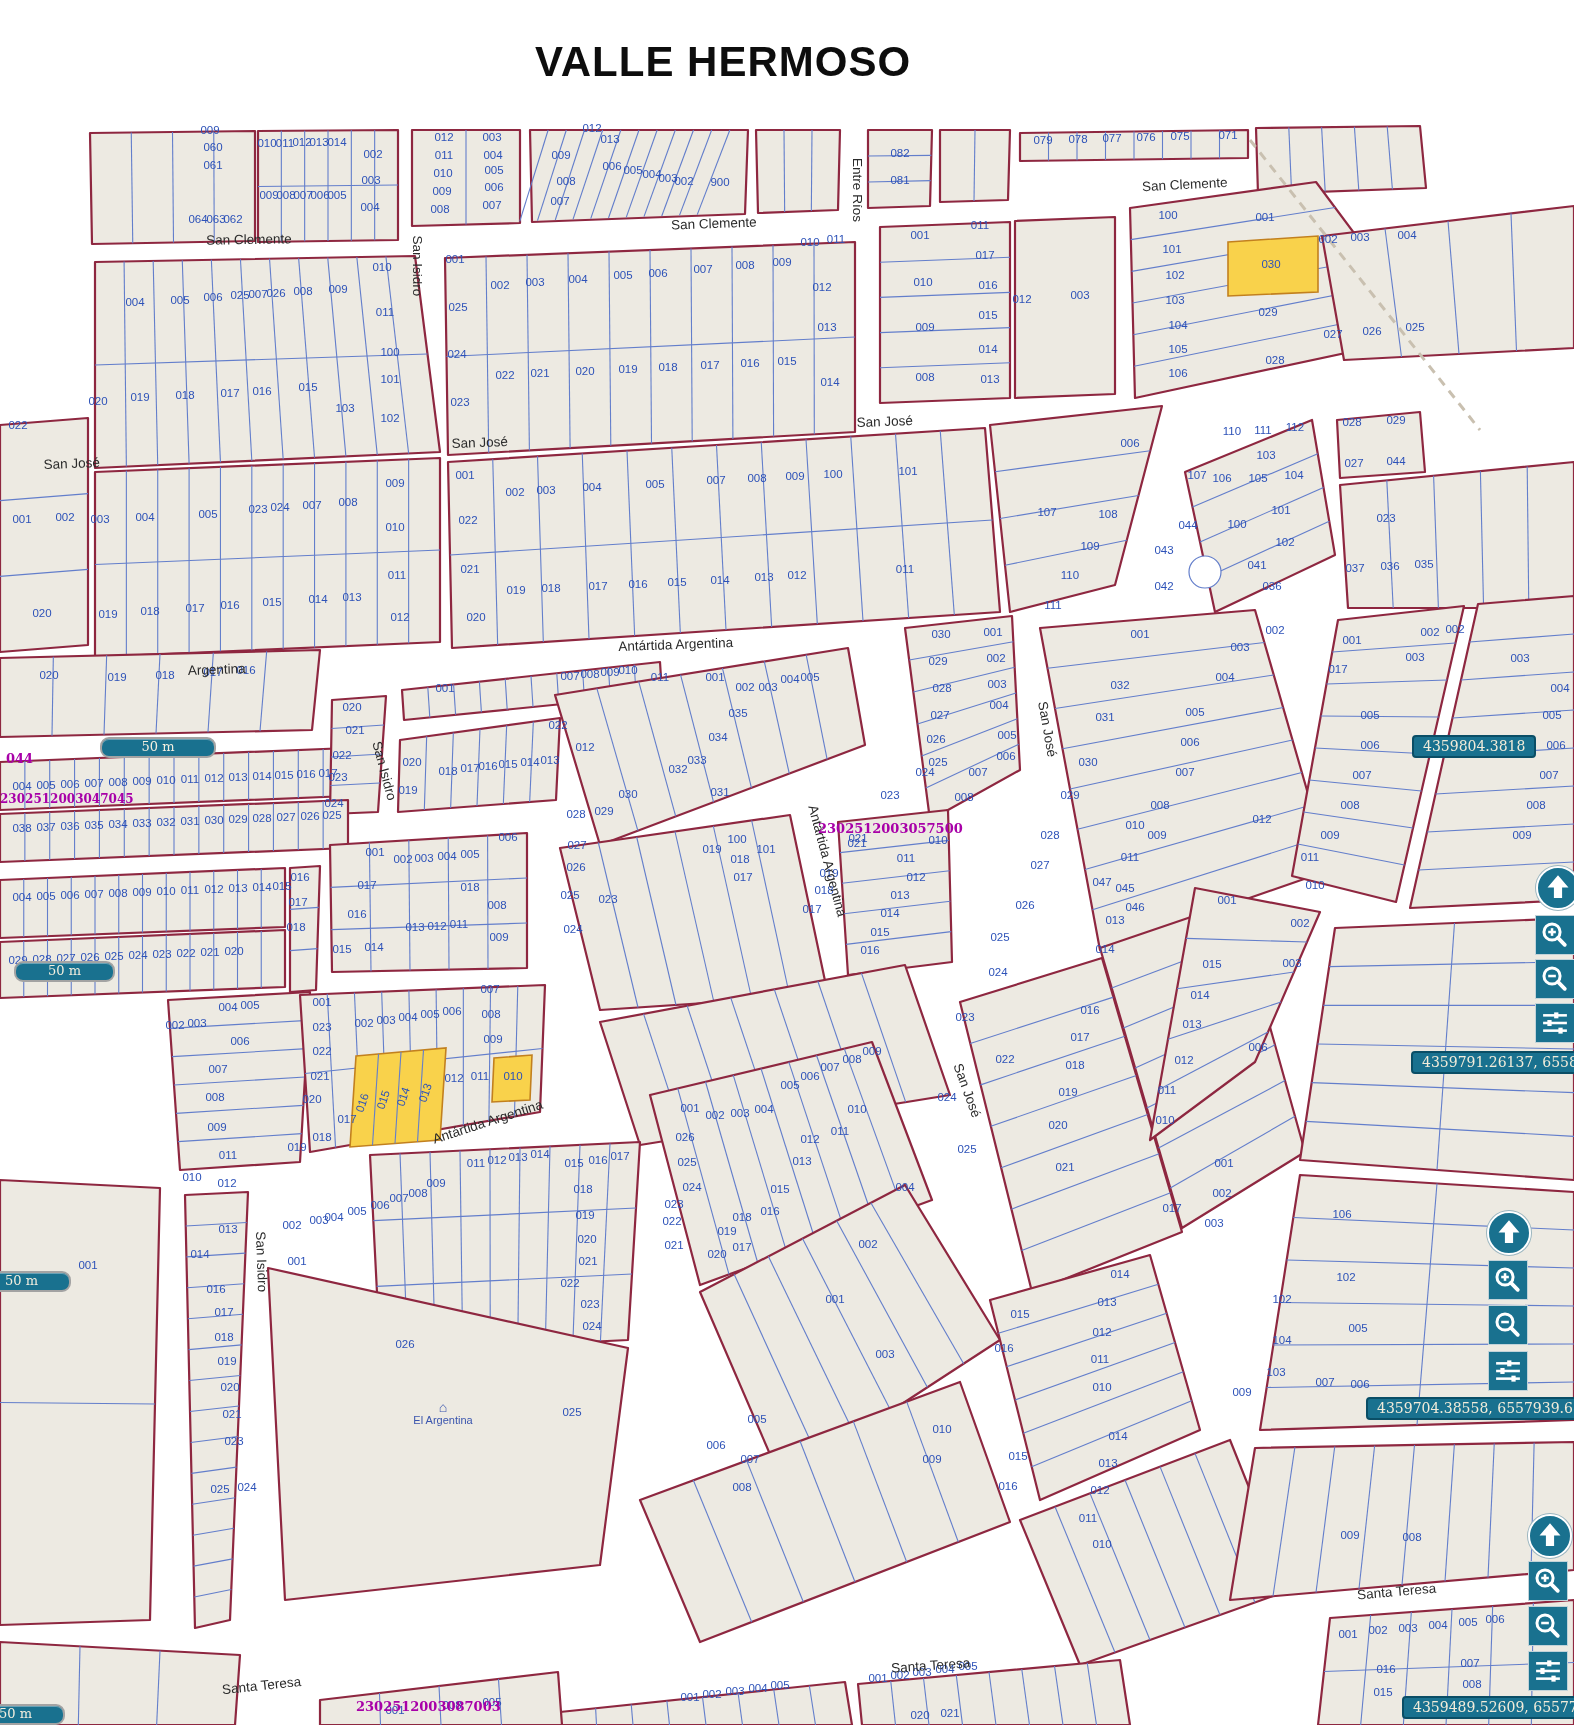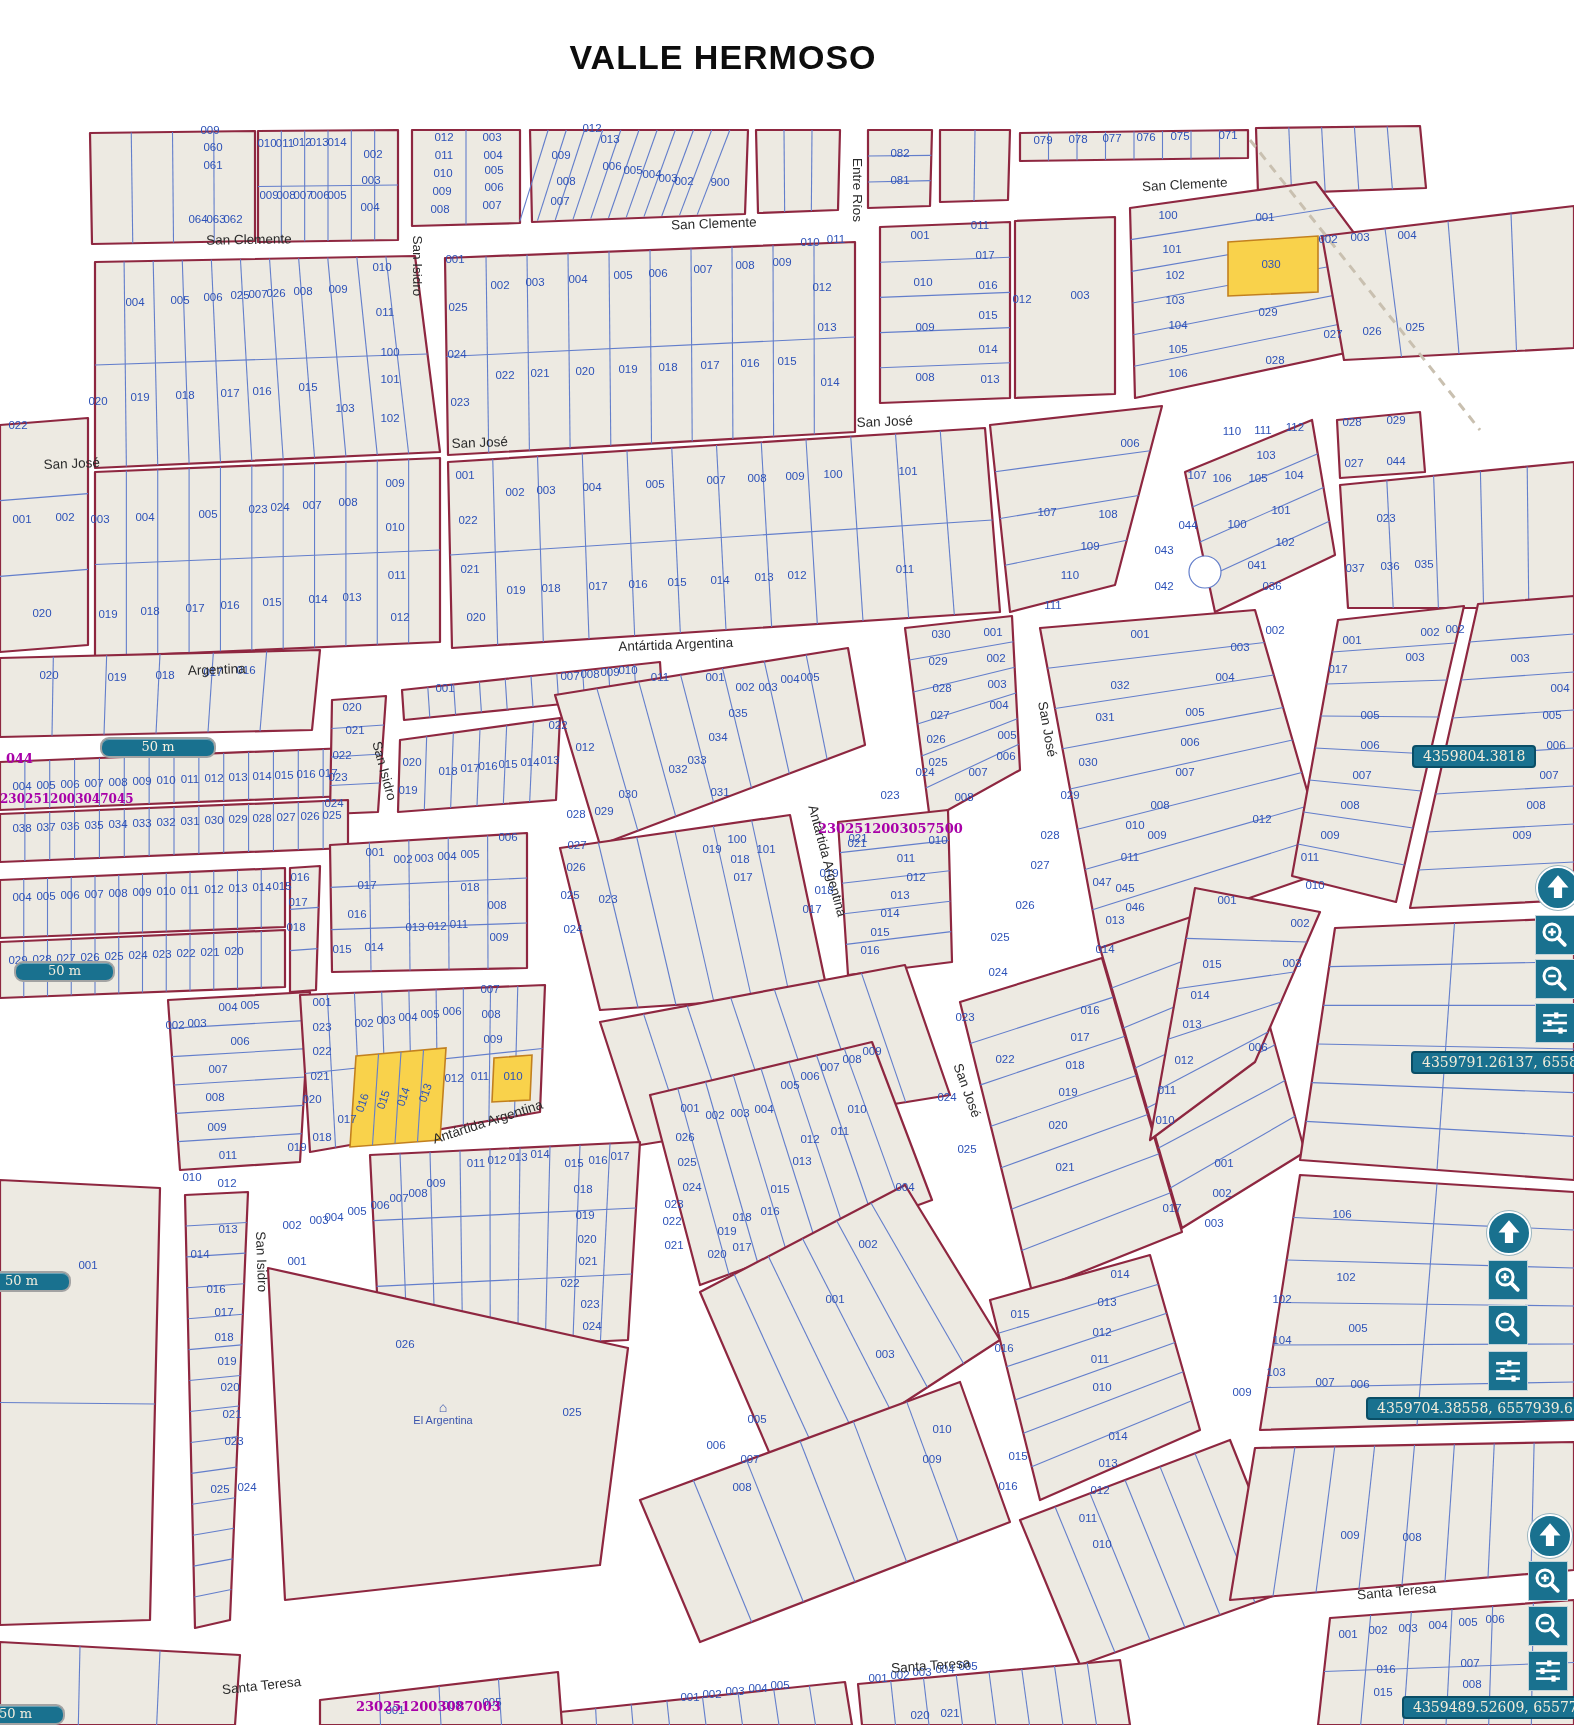--- a/index.html
+++ b/index.html
@@ -1,19 +1,19 @@
 <!DOCTYPE html>
 <html><head>
 <meta charset="utf-8">
 <style>
   html,body{margin:0;padding:0;}
   body{width:1574px;height:1725px;position:relative;overflow:hidden;background:#ffffff;
        font-family:"Liberation Sans",sans-serif;}
   #page-title{position:absolute;top:38px;left:0;width:1446px;text-align:center;
-       font-size:34px;font-weight:bold;letter-spacing:1px;color:#0d0d0d;}
+       font-size:42px;font-weight:bold;letter-spacing:1px;color:#0d0d0d;}
   #map-wrap{position:absolute;left:0;top:0;width:1574px;height:1725px;}
   #map-svg{position:absolute;left:0;top:0;}
   .scalebar{position:absolute;height:17px;background:#19718f;border:2px solid #a3a3a3;
        border-radius:9px;color:#f4efdf;font:13px "DejaVu Serif",serif;text-align:center;
        line-height:16px;box-shadow:inset 0 1px 0 rgba(255,255,255,.35);}
   .coordpill{position:absolute;background:#19718f;border:2px solid #0a4e66;border-radius:4px;
        color:#f2ecda;font:14px "DejaVu Serif",serif;padding:1px 9px 2px 9px;white-space:nowrap;}
   .mapbtn{position:absolute;width:40px;height:40px;background:#19718f;border:1px solid #c2d3d9;
        box-sizing:border-box;padding:2px;cursor:pointer;}
   .panbtn{position:absolute;width:44px;height:44px;border-radius:50%;background:#19718f;
@@ -1042,21 +1042,21 @@
       <text x="6" y="763" fill="#a800a8" font-size="13" font-weight="bold" font-family="&quot;DejaVu Serif&quot;,serif">044</text>
       <text x="0" y="803" fill="#a800a8" font-size="12" font-weight="bold" font-family="&quot;DejaVu Serif&quot;,serif">2302512003047045</text>
       <text x="818" y="833" fill="#a800a8" font-size="13" font-weight="bold" font-family="&quot;DejaVu Serif&quot;,serif">2302512003057500</text>
       <text x="356" y="1711" fill="#a800a8" font-size="13" font-weight="bold" font-family="&quot;DejaVu Serif&quot;,serif">2302512003087003</text>
     </svg>
   <div id="overlay">
       <div class="scalebar" style="left: 100px; top: 737px; width: 112px;">50 m</div>
       <div class="scalebar" style="left: 14px; top: 961px; width: 97px;">50 m</div>
       <div class="scalebar" style="left: -28px; top: 1271px; width: 95px;">50 m</div>
       <div class="scalebar" style="left: -34px; top: 1704px; width: 95px;">50 m</div>
-      <div class="coordpill" style="left: 1412px; top: 735px; margin-top: 10px;">4359804.3818</div>
+      <div class="coordpill" style="left: 1412px; top: 735px;">4359804.3818</div>
       <div class="coordpill" style="left: 1411px; top: 1051px;">4359791.26137, 6558105.37516</div>
       <div class="coordpill" style="left: 1366px; top: 1397px;">4359704.38558, 6557939.68836</div>
       <div class="coordpill" style="left: 1402px; top: 1696px;">4359489.52609, 6557774.85063</div>
       <button class="panbtn" style="left: 1536px; top: 866px; background: rgb(25, 113, 143);">
         <svg viewBox="0 0 44 44">
           <path d="M22 8 L33.5 21.5 L26.5 21.5 L26.5 33 L17.5 33 L17.5 21.5 L10.5 21.5 Z" fill="#fff"></path>
         </svg>
       </button>
       <button class="mapbtn" style="left: 1535px; top: 915px; background: rgb(25, 113, 143);">
         <svg viewBox="0 0 40 40">

